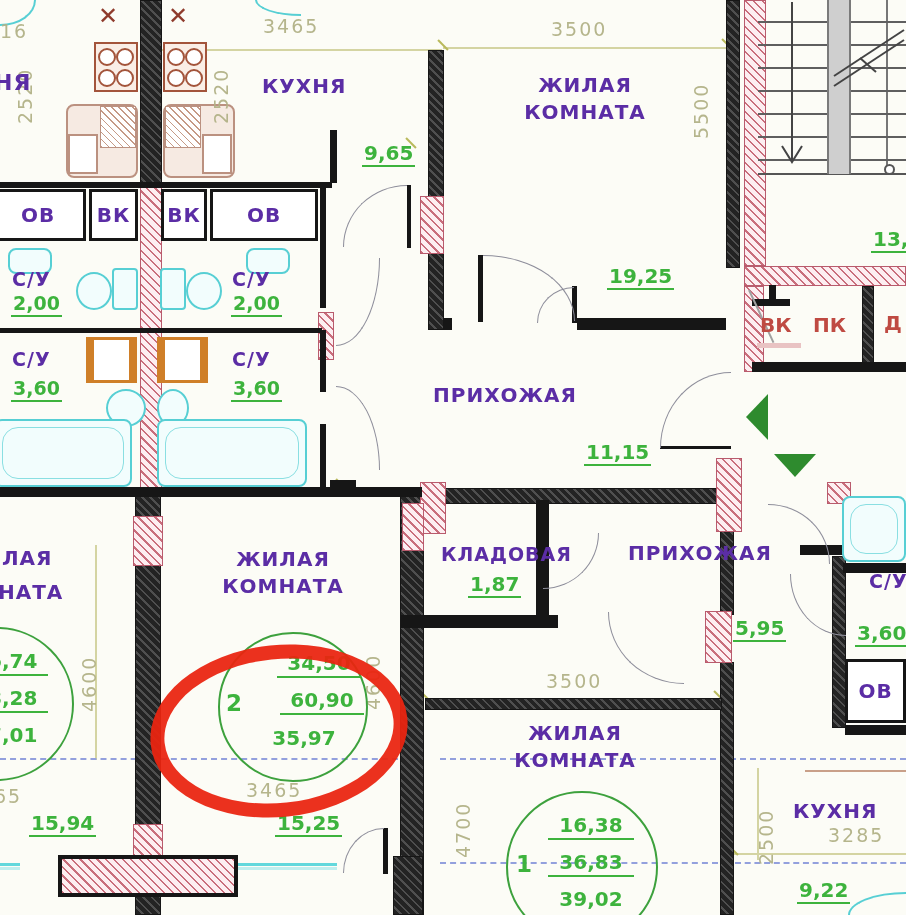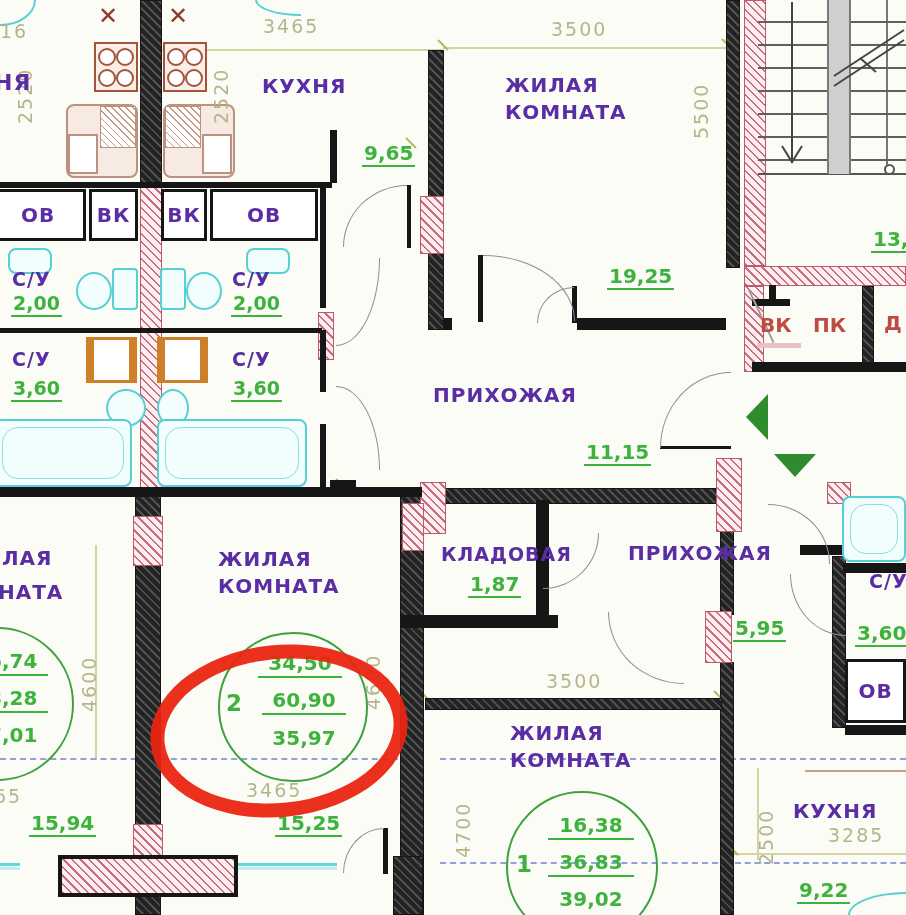--- a/index.html
+++ b/index.html
@@ -23,21 +23,21 @@
   .aTR{border-top:1.7px solid #8d8d9a;border-right:1.7px solid #8d8d9a;border-top-right-radius:100% 100%;}
   .aBL{border-bottom:1.7px solid #8d8d9a;border-left:1.7px solid #8d8d9a;border-bottom-left-radius:100% 100%;}
   .aBR{border-bottom:1.7px solid #8d8d9a;border-right:1.7px solid #8d8d9a;border-bottom-right-radius:100% 100%;}
   
   .pl{color:#5b2da5;font-weight:700;font-size:20px;letter-spacing:1px;white-space:nowrap;z-index:15;}
   .rl{color:#bf4a42;font-weight:700;font-size:20px;white-space:nowrap;z-index:15;}
   .ga{color:#3db33d;font-weight:700;font-size:20px;white-space:nowrap;z-index:15;
       border-bottom:2.5px solid #3db33d;padding:0 2px 1px 2px;line-height:1.05;}
   .od{color:#b2b287;font-weight:400;font-size:19px;letter-spacing:2px;white-space:nowrap;z-index:12;opacity:.95;}
   .vert{writing-mode:vertical-rl;transform:rotate(180deg);}
-  .ctr{display:flex;flex-direction:column;line-height:1.35;}
+  .ctr{display:flex;flex-direction:column;align-items:center;line-height:1.35;}
   
   .stampc{border:2.5px solid #3da13d;border-radius:50%;z-index:20;}
   .sv{color:#3db33d;font-weight:700;font-size:20px;text-align:center;line-height:1.1;z-index:21;padding-bottom:2px;}
   .svu{border-bottom:2.5px solid #3db33d;}
   .snum{color:#3db33d;font-weight:700;font-size:23px;z-index:21;}
   
   .stove{border:2px solid #a3543b;background:#faeee6;display:flex;flex-wrap:wrap;align-items:center;justify-content:space-around;padding:2px;z-index:8;}
   .stove span{width:14px;height:14px;border:2px solid #a3543b;border-radius:50%;background:#fff;}
   .cunit{border:2px solid #bb9180;border-radius:8px;background:#f6eae2;z-index:7;}
   .chatch{background-image:repeating-linear-gradient(45deg,#c59a86 0 1.2px,rgba(255,255,255,0) 1.2px 5px);border:1.5px solid #bb9180;background-color:#fff;z-index:8;}
@@ -287,22 +287,22 @@
   <span class="e od vert" style="left:362px;top:632px;height:78px">4600</span>
   <span class="e od" style="left:246px;top:779px">3465</span>
   <span class="e od" style="left:-6px;top:785px">65</span>
   <span class="e od" style="left:546px;top:670px">3500</span>
   <span class="e od vert" style="left:452px;top:776px;height:82px">4700</span>
   <span class="e od vert" style="left:755px;top:783px;height:82px">2500</span>
   <span class="e od" style="left:828px;top:824px">3285</span>
 
   <div class="e stampc" style="left:218px;top:632px;width:150px;height:150px"></div>
   <span class="e snum" style="left:226px;top:690px">2</span>
-  <span class="e sv svu" style="left:258px;top:652px;width:84px">34,50</span>
-  <span class="e sv svu" style="left:262px;top:689px;width:84px">60,90</span>
+  <span class="e sv svu" style="left:277px;top:652px;width:84px">34,50</span>
+  <span class="e sv svu" style="left:280px;top:689px;width:84px">60,90</span>
   <span class="e sv" style="left:262px;top:727px;width:84px">35,97</span>
 
   <div class="e stampc" style="left:506px;top:791px;width:152px;height:152px"></div>
   <span class="e snum" style="left:516px;top:851px">1</span>
   <span class="e sv svu" style="left:548px;top:814px;width:86px">16,38</span>
   <span class="e sv svu" style="left:548px;top:851px;width:86px">36,83</span>
   <span class="e sv" style="left:548px;top:888px;width:86px">39,02</span>
 
   <div class="e stampc" style="left:-80px;top:627px;width:154px;height:154px"></div>
   <span class="e sv svu" style="left:-12px;top:650px;width:60px;text-align:left">6,74</span>

